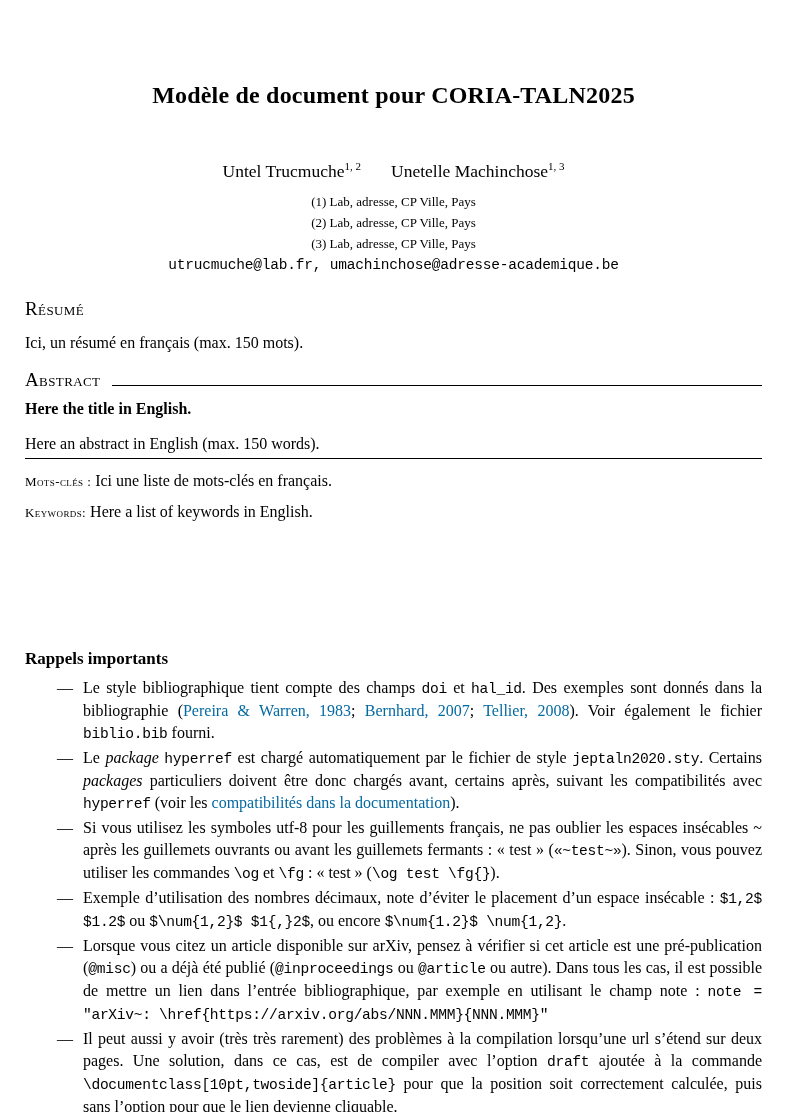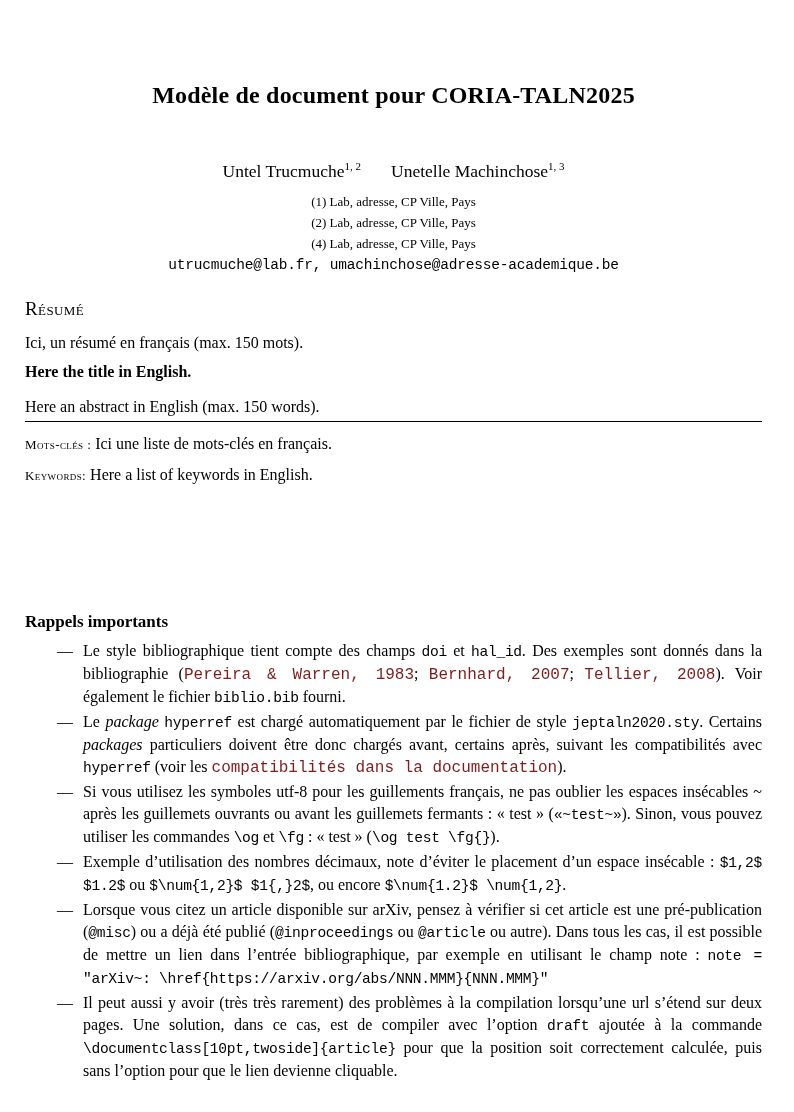--- a/index.html
+++ b/index.html
@@ -91,47 +91,51 @@
     hyphens:auto;
     -webkit-hyphens:auto;
   }
 
   .mono {
     font-family:"Liberation Mono", monospace;
     font-size:14.6px;
     letter-spacing:-0.3px;
   }
   .it { font-style:italic; }
-  .link { color:#7f1d1d; cursor:pointer;font-family:Liberation Mono, monospace; }
+  .link { color:#0369a1; cursor:pointer; }
 </style>
 </head>
 <body>
 
 <div class="page">
 
   <h1 class="title">Modèle de document pour CORIA-TALN2025</h1>
 
   <div class="authors">
     <span class="author"><span>Untel Trucmuche</span><sup>1, 2</sup></span><span class="author"><span>Unetelle Machinchose</span><sup>1, 3</sup></span>
   </div>
 
   <div class="affils">
     <div class="affil">(1) Lab, adresse, CP Ville, Pays</div>
     <div class="affil">(2) Lab, adresse, CP Ville, Pays</div>
-    <div class="affil">(4) Lab, adresse, CP Ville, Pays</div>
+    <div class="affil">(3) Lab, adresse, CP Ville, Pays</div>
   </div>
 
   <div class="emails">utrucmuche@lab.fr, umachinchose@adresse-academique.be</div>
 
   <div class="secrow resume-row">
     <span class="sc">Résumé</span>
     <span class="leader"></span>
   </div>
   <p class="body-text resume-text">Ici, un résumé en français (max. 150 mots).</p>
 
+  <div class="secrow abstract-row">
+    <span class="sc">Abstract</span>
+    <span class="leader"></span>
+  </div>
   <p class="body-text abstract-title">Here the title in English.</p>
   <div class="abstract-text-wrap">
     <p class="body-text">Here an abstract in English (max. 150 words).</p>
   </div>
 
   <p class="kw-line"><span class="sc">Mots-clés :</span>
     <span class="kw-text">Ici une liste de mots-clés en français.</span></p>
 
   <p class="kw-line"><span class="sc">Keywords:</span>
     <span class="kw-text">Here a list of keywords in English.</span></p>

